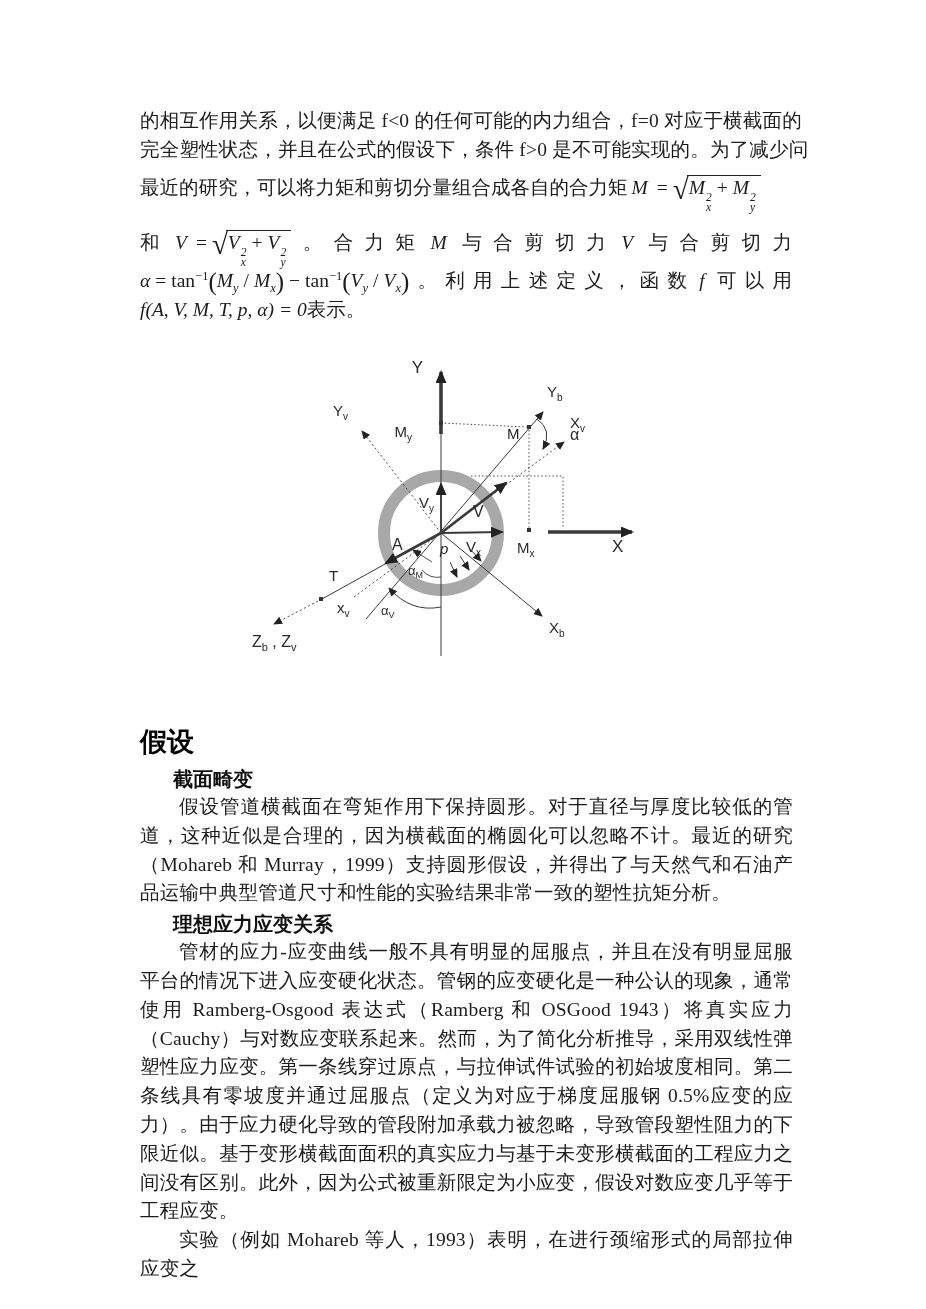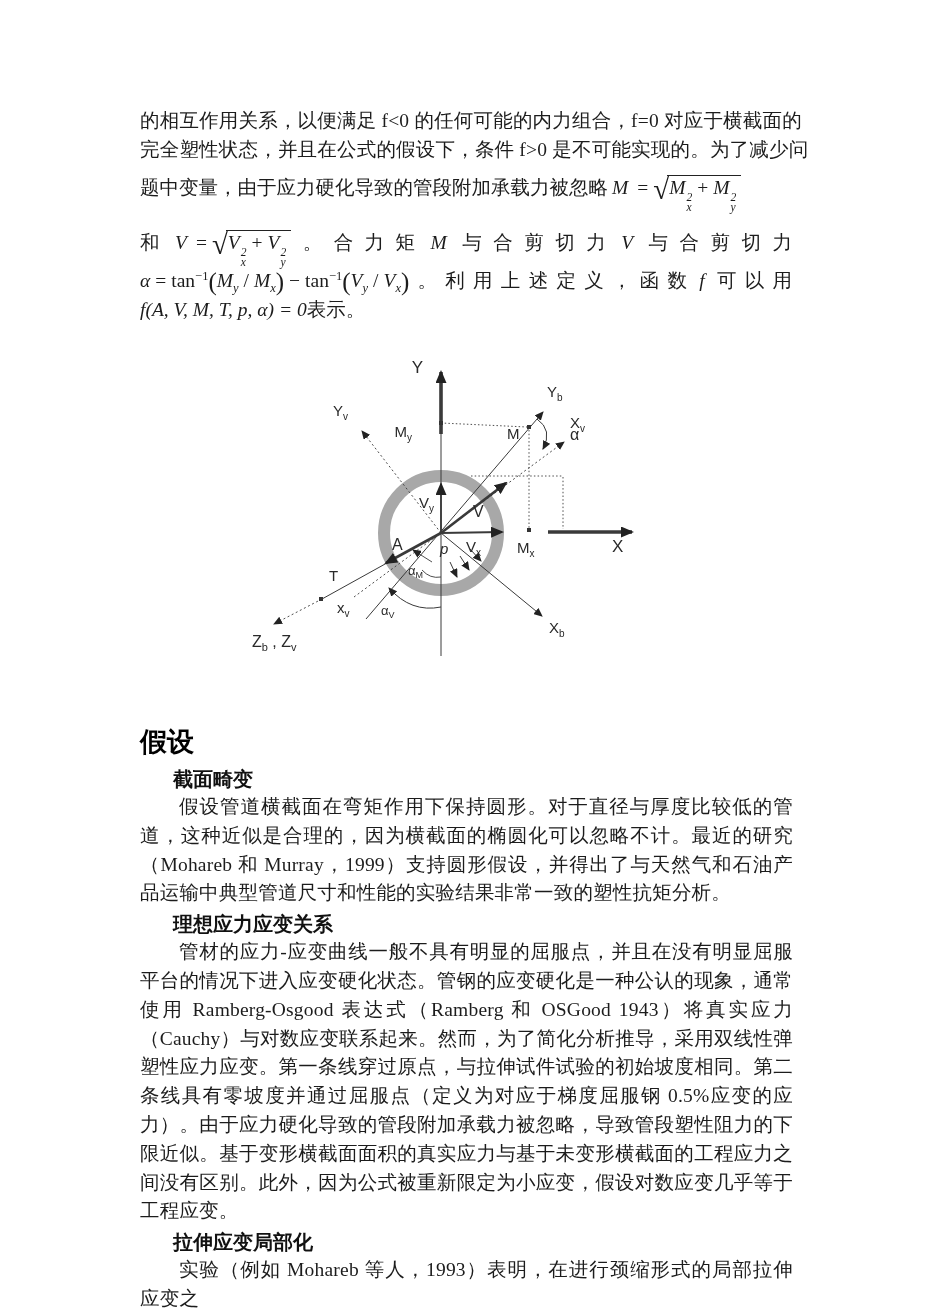--- a/index.html
+++ b/index.html
@@ -38,21 +38,21 @@
 </head>
 <body>
 
 <div id="page">
 
   <div id="intro">
     <div class="tline">的相互作用关系，以便满足 f&lt;0 的任何可能的内力组合，f=0 对应于横截面的</div>
     <div class="tline">完全塑性状态，并且在公式的假设下，条件 f&gt;0 是不可能实现的。为了减少问</div>
 
     <div class="fline" style="margin-top:9px;">
-      <span>题中变量，由于应力硬化导致的管段附加承载力被忽略</span><span class="mv msp">M</span><span class="mop">=</span><span class="rad"><span class="rsign">√</span><span class="rvin"><span class="mv">M</span><span class="ss">
+      <span>最近的研究，可以将力矩和剪切分量组合成各自的合力矩</span><span class="mv msp">M</span><span class="mop">=</span><span class="rad"><span class="rsign">√</span><span class="rvin"><span class="mv">M</span><span class="ss">
               <span>2</span>
               <span>x</span>
             </span><span class="mop">+</span><span class="mv">M</span><span class="ss">
               <span>2</span>
               <span>y</span>
             </span></span></span>
     </div>
 
     <div class="fline jline" style="margin-top:16px;">
       <span>和</span><span class="mv msp">V</span><span class="mop">=</span><span class="rad"><span class="rsign">√</span><span class="rvin"><span class="mv">V</span><span class="ss">
@@ -169,17 +169,16 @@
 
   <div id="sections">
     <div class="h1">假设</div>
 
     <div class="h2">截面畸变</div>
     <p class="para">假设管道横截面在弯矩作用下保持圆形。对于直径与厚度比较低的管道，这种近似是合理的，因为横截面的椭圆化可以忽略不计。最近的研究（Mohareb 和 Murray，1999）支持圆形假设，并得出了与天然气和石油产品运输中典型管道尺寸和性能的实验结果非常一致的塑性抗矩分析。</p>
 
     <div class="h2">理想应力应变关系</div>
     <p class="para">管材的应力-应变曲线一般不具有明显的屈服点，并且在没有明显屈服平台的情况下进入应变硬化状态。管钢的应变硬化是一种公认的现象，通常使用 Ramberg-Osgood 表达式（Ramberg 和 OSGood 1943）将真实应力（Cauchy）与对数应变联系起来。然而，为了简化分析推导，采用双线性弹塑性应力应变。第一条线穿过原点，与拉伸试件试验的初始坡度相同。第二条线具有零坡度并通过屈服点（定义为对应于梯度屈服钢 0.5%应变的应力）。由于应力硬化导致的管段附加承载力被忽略，导致管段塑性阻力的下限近似。基于变形横截面面积的真实应力与基于未变形横截面的工程应力之间没有区别。此外，因为公式被重新限定为小应变，假设对数应变几乎等于工程应变。</p>
 
-    <div class="h2">拉伸应变局部化</div>
     <p class="para">实验（例如 Mohareb 等人，1993）表明，在进行颈缩形式的局部拉伸应变之</p>
   </div>
 
 </div>
 
 </body></html>

